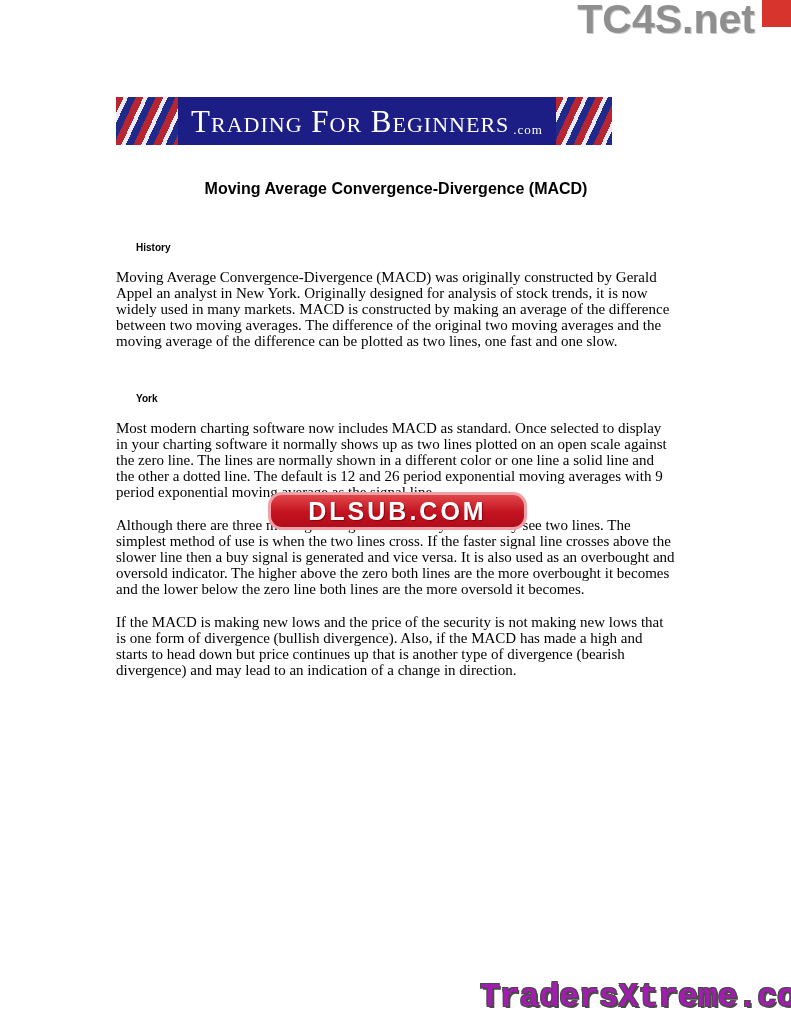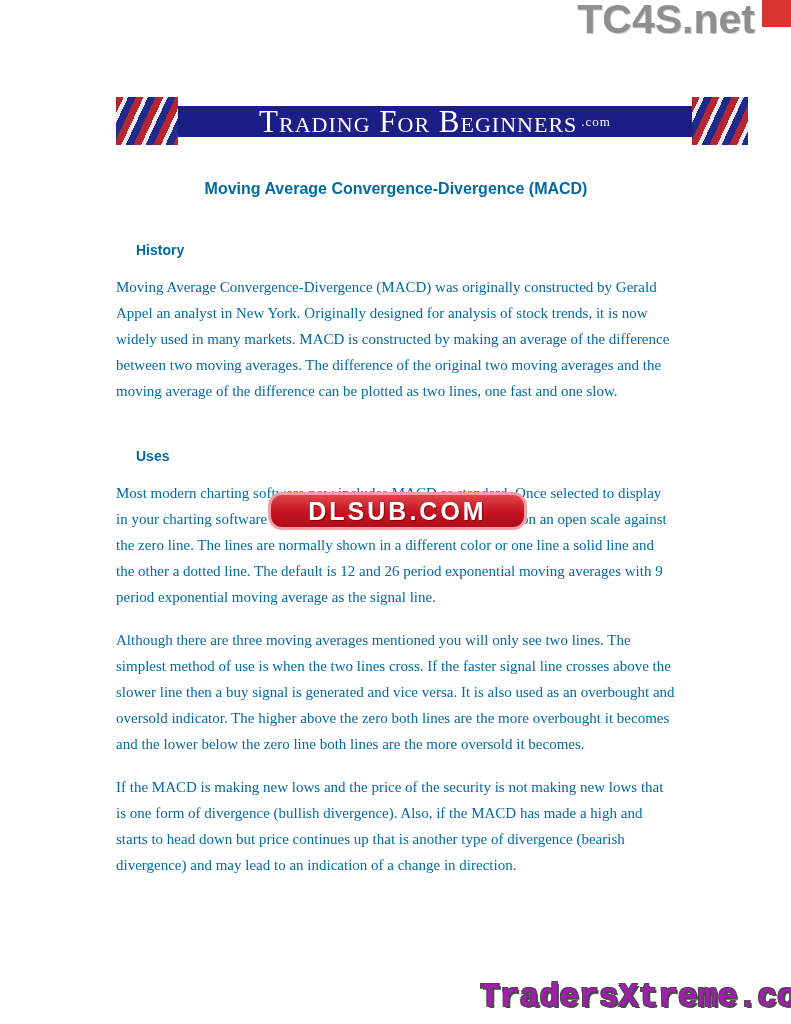--- a/index.html
+++ b/index.html
@@ -29,25 +29,24 @@
     position: absolute;
     top: 0; right: 0;
     width: 29px; height: 27px;
     background: #d8342e;
   }
 
   
   .banner {
     position: absolute;
     top: 97px; left: 116px;
-    width: 632px; height: 48px;
+    width: 496px; height: 48px;
     display: flex;
     text-decoration: none;
     cursor: pointer;
-    align-items: center;
   }
   .banner-img {
     height: 100%;
     background-color: #3a4a8a;
     background-image:
       repeating-linear-gradient(115deg,
         rgba(190,35,45,0.95) 0 7px,
         rgba(245,245,250,0.95) 7px 11px,
         rgba(30,40,140,0.95) 11px 18px),
       linear-gradient(180deg, rgba(40,70,40,0.55) 0 18%, rgba(0,0,0,0) 35%);
@@ -77,40 +76,40 @@
     align-self: flex-end;
     margin: 0 0 7px 4px;
     letter-spacing: 1px;
   }
 
   
   .content {
     position: absolute;
     top: 168px; left: 116px;
     width: 560px;
-    color: #0369a1;
+    color: #000000;
   }
   .page-title {
     font-family: "Liberation Sans", sans-serif;
     font-weight: bold;
     font-size: 16px;
     text-align: center;
     margin: 12px 0 0 0;
   }
   .section-heading {
     font-family: "Liberation Sans", sans-serif;
     font-weight: bold;
-    font-size: 14px;
+    font-size: 10px;
     margin: 44px 0 0 0;
     padding-left: 20px;
   }
   .content p {
     font-family: "Liberation Serif", serif;
     font-size: 15px;
-    line-height: 26px;
+    line-height: 16px;
     margin: 17px 0 0 0;
   }
   .content p.first-after-heading { margin-top: 16px; }
 
   
   .watermark {
     position: absolute;
     top: 492px; left: 268px;
     width: 259px; height: 38px;
     background: linear-gradient(180deg, #e0474a 0%, #c41220 55%, #b00d1a 100%);
@@ -164,21 +163,21 @@
   </a>
 
   <div class="content">
 
     <h1 class="page-title">Moving Average Convergence-Divergence (MACD)</h1>
 
     <h2 class="section-heading">History</h2>
 
     <p class="first-after-heading">Moving Average Convergence-Divergence (MACD) was originally constructed by Gerald Appel an analyst in New York. Originally designed for analysis of stock trends, it is now widely used in many markets. MACD is constructed by making an average of the difference between two moving averages. The difference of the original two moving averages and the moving average of the difference can be plotted as two lines, one fast and one slow.</p>
 
-    <h2 class="section-heading">Uses</h2>
+    <h2 class="section-heading">York</h2>
 
     <p class="first-after-heading">Most modern charting software now includes MACD as standard. Once selected to display in your charting software it normally shows up as two lines plotted on an open scale against the zero line. The lines are normally shown in a different color or one line a solid line and the other a dotted line. The default is 12 and 26 period exponential moving averages with 9 period exponential moving average as the signal line.</p>
 
     <p>Although there are three moving averages mentioned you will only see two lines. The simplest method of use is when the two lines cross. If the faster signal line crosses above the slower line then a buy signal is generated and vice versa. It is also used as an overbought and oversold indicator. The higher above the zero both lines are the more overbought it becomes and the lower below the zero line both lines are the more oversold it becomes.</p>
 
 
     <p>If the MACD is making new lows and the price of the security is not making new lows that is one form of divergence (bullish divergence). Also, if the MACD has made a high and starts to head down but price continues up that is another type of divergence (bearish divergence) and may lead to an indication of a change in direction.</p>
 
   </div>
 

